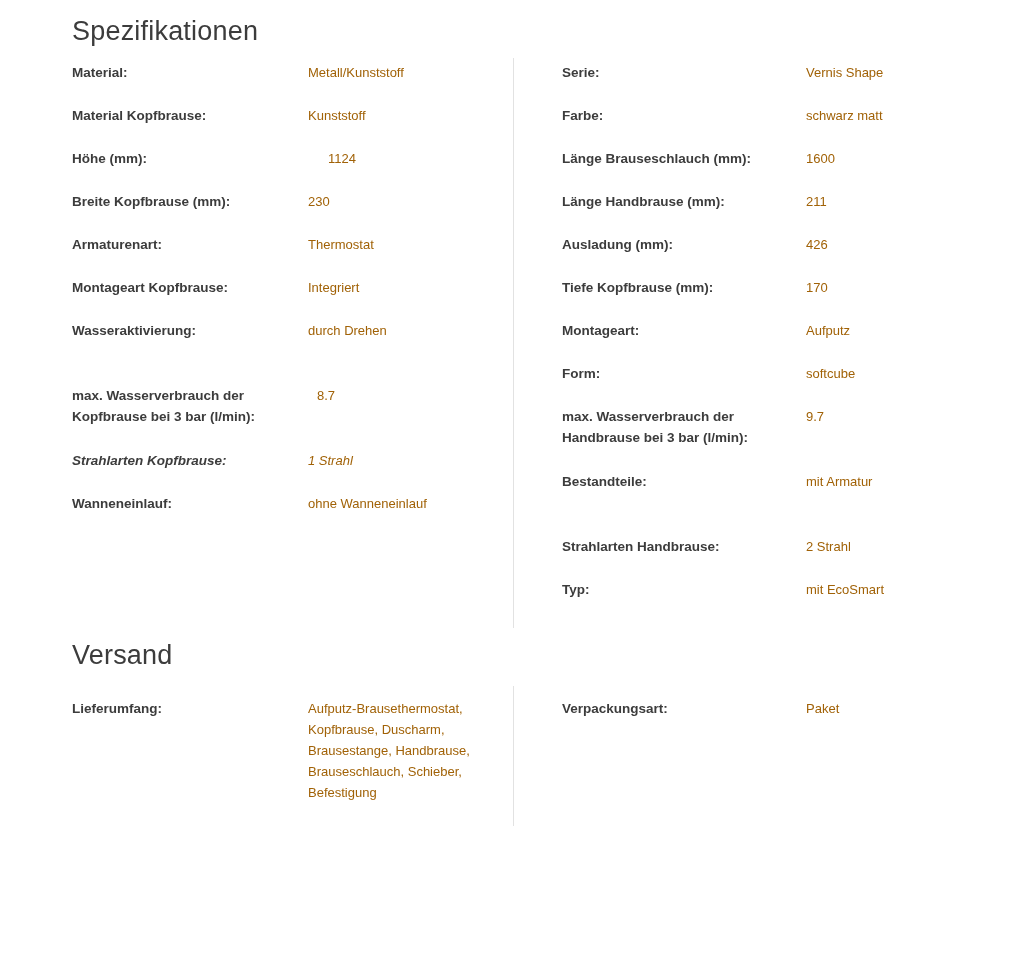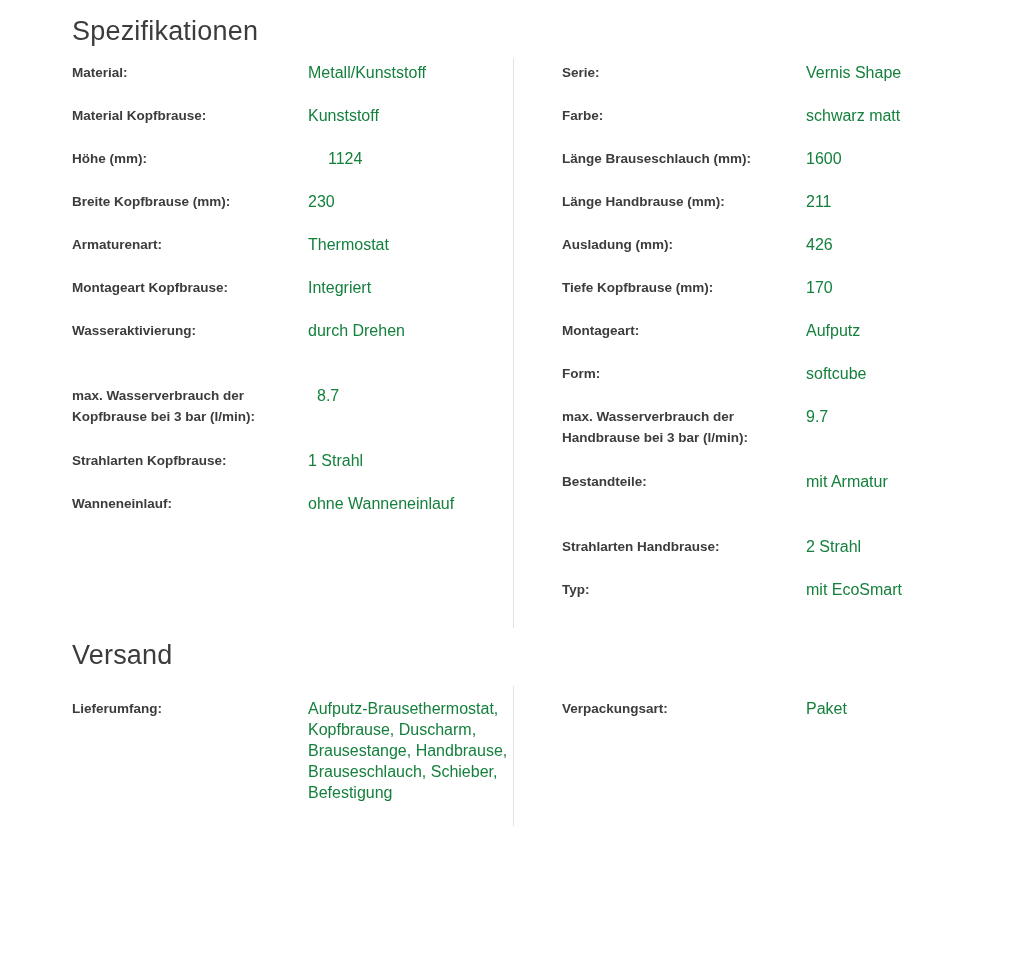--- a/index.html
+++ b/index.html
@@ -80,23 +80,23 @@
   }
   .row .label {
     width: 236px;
     flex: 0 0 236px;
     font-size: 13.5px;
     font-weight: bold;
     color: #3c3c3c;
     line-height: 21px;
   }
   .row .value {
-    font-size: 16px;
+    font-size: 13px;
     font-weight: 400;
-    color: #15803d;
+    color: #a16207;
     line-height: 21px;
   }
   .col.right .row .label {
     width: 244px;
     flex: 0 0 244px;
   }
 
   
   .versand-grid {
     position: absolute;
@@ -147,21 +147,21 @@
           <div class="value">Integriert</div>
         </div>
         <div class="row" style="min-height: 65px;">
           <div class="label">Wasseraktivierung:</div>
           <div class="value">durch Drehen</div>
         </div>
         <div class="row" style="min-height: 65px; gap: 9px;">
           <div class="label">max. Wasserverbrauch der Kopfbrause bei 3 bar (l/min):</div>
           <div class="value">8.7</div>
         </div>
-        <div class="row" style="min-height: 43px;">
+        <div class="row" style="min-height: 43px; font-style: italic;">
           <div class="label">Strahlarten Kopfbrause:</div>
           <div class="value">1 Strahl</div>
         </div>
         <div class="row" style="min-height: 43px;">
           <div class="label">Wanneneinlauf:</div>
           <div class="value">ohne Wanneneinlauf</div>
         </div>
       </div>
     <div class="col right" id="spec-right">
         <div class="row" style="min-height: 43px;">

